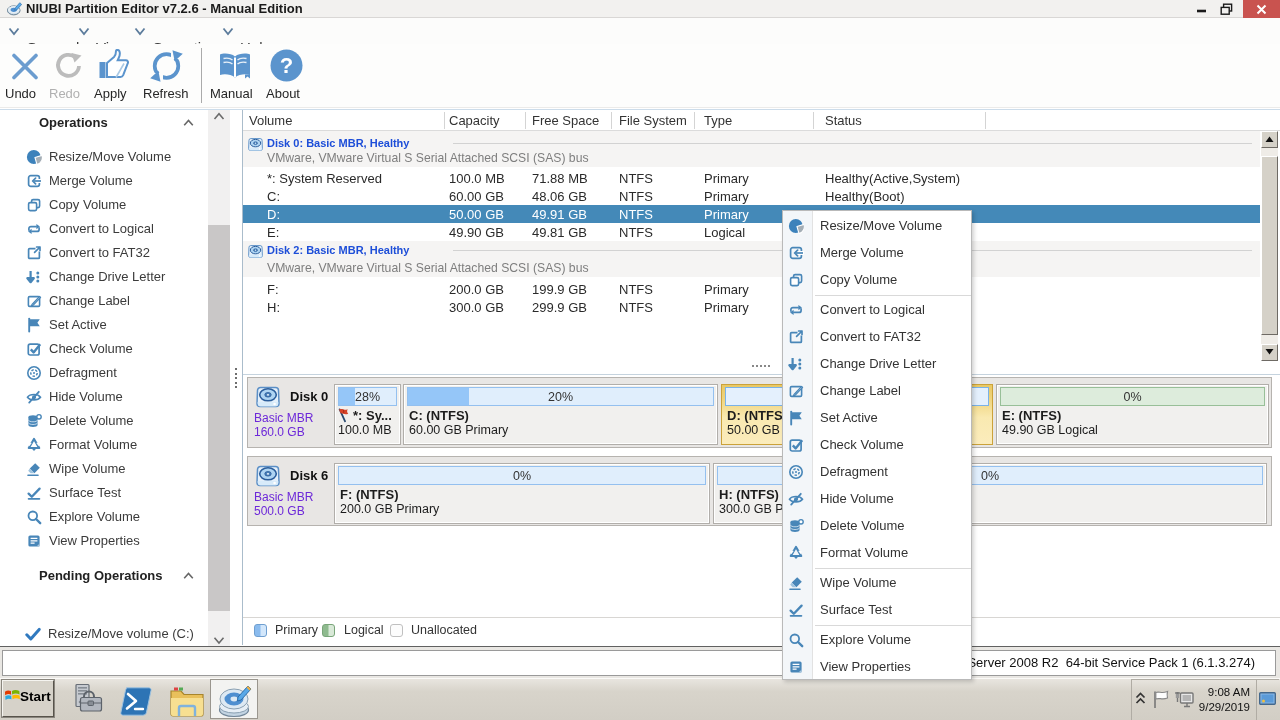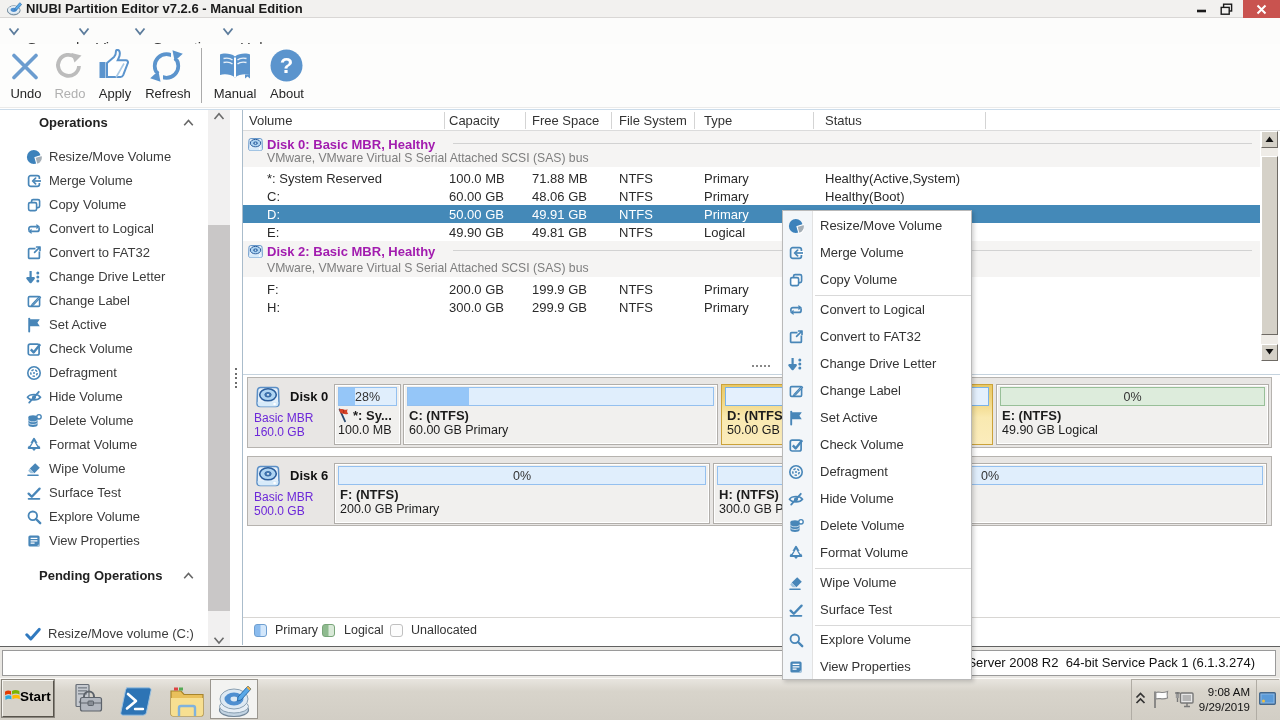--- a/index.html
+++ b/index.html
@@ -7,21 +7,21 @@
 
 #titlebar{left:0;top:0;width:1280px;height:17px;background:#f2f1ef;border-bottom:1px solid #d9d7d5;}
 #title{left:26px;top:1px;font-size:13px;font-weight:bold;color:#1a1a1a;white-space:nowrap;}
 #closebtn{left:1243px;top:0;width:37px;height:18px;background:#c9534f;}
 
 #menubar{left:0;top:18px;width:1280px;height:26px;background:#fcfcfb;}
 .mtext{top:39px;font-size:15px;color:#3a3a3a;}
 .mtext u{text-decoration-thickness:1px;text-underline-offset:2px;}
 
 #toolbar{left:0;top:44px;width:1280px;height:64px;background:#fdfdfc;border-bottom:1px solid #ecebe9;box-sizing:border-box;}
-.tlabel{top:42px;font-size:13px;color:#262626;text-align:center;}
+.tlabel{top:42px;font-size:13px;color:#262626;text-align:left;}
 .tlabel.dis{color:#b0b0b0;}
 #tbsep{left:201px;top:4px;width:1px;height:55px;background:#aaa;}
 #blueline{left:0;top:109px;width:1280px;height:1px;background:#ccdcea;}
 
 #sidebar{left:0;top:110px;width:208px;height:535px;background:#fff;}
 .shead{font-size:13px;font-weight:bold;color:#222;}
 .sitem{left:0;width:208px;height:24px;}
 .sitem .ic{position:absolute;left:26px;top:4px;width:16px;height:16px;}
 .sitem .tx{position:absolute;left:49px;top:4px;font-size:13px;color:#3b3b3b;white-space:nowrap;}
 .chev{stroke:#5c7c9c;stroke-width:1.8;fill:none;}
@@ -36,21 +36,21 @@
 #tablewrap{left:243px;top:110px;width:1037px;height:265px;background:#fff;}
 .hsep{top:2px;width:1px;height:17px;background:#d4d4d4;}
 .hlabel{top:3px;font-size:13px;color:#333;white-space:nowrap;}
 #headerline{top:20px;left:0;width:1037px;height:1px;background:#dbdbdb;}
 .grow{left:0;width:1017px;background:#f5f4f3;}
 .trow{left:0;width:1017px;height:18px;}
 .trow span{position:absolute;top:2px;font-size:13px;color:#2a2a2a;white-space:nowrap;}
 .trow.sel{background:#4489b8;}
 .trow.sel span{color:#fff;}
 .c1{left:24px;} .c2{left:206px;} .c3{left:289px;} .c4{left:376px;} .c5{left:461px;} .c6{left:582px;}
-.gbold{position:absolute;left:24px;font-size:13px;font-weight:bold;color:#a21caf;white-space:nowrap;}
+.gbold{position:absolute;left:24px;font-size:11px;font-weight:bold;color:#1d4ed8;white-space:nowrap;}
 .ggrey{position:absolute;left:24px;font-size:12.2px;color:#7e7e7e;white-space:nowrap;}
 .gline{position:absolute;height:1px;background:#d2d2d2;}
 #tbottomline{left:243px;top:374px;width:1037px;height:1px;background:#c5d3de;}
 
 .csb{background:#d5d1c8;border-top:1px solid #fff;border-left:1px solid #fff;border-right:1px solid #6e6a64;border-bottom:1px solid #6e6a64;box-sizing:border-box;}
 #csbtrack{left:1261px;top:131px;width:17px;height:230px;background:#efece7;}
 
 .dpanel{left:247px;width:1025px;background:#e8e6e4;border:1px solid #b6b3af;box-sizing:border-box;}
 .dblock{position:absolute;background:#f1f0ee;border:1px solid #b1aeaa;box-shadow:inset 0 0 0 1px #fff;box-sizing:border-box;}
 .dbar{position:absolute;height:19px;background:#e0eefc;border:1.5px solid #94c0ef;box-sizing:border-box;}
@@ -513,20 +513,21 @@
   </div>
 <svg class="ab" style="left:337px;top:408px" width="15" height="15" viewBox="0 0 16 16">
     <use href="#i-redflag"></use>
   </svg>
 <div class="bname" style="left:353px;top:408px">*: Sy...</div>
 <div class="bsize" style="left:338px;top:423px">100.0 MB</div>
 
 <div class="dblock" style="left:403px;top:384px;width:315px;height:61px"></div>
 <div class="dbar" style="left:407px;top:387px;width:307px">
     <div class="fill" style="width:20%"></div>
+    <div class="pct">20%</div>
   </div>
 <div class="bname" style="left:409px;top:408px">C: (NTFS)</div>
 <div class="bsize" style="left:409px;top:423px">60.00 GB Primary</div>
 
 <div class="dblock" style="left:721px;top:384px;width:272px;height:61px;background:linear-gradient(180deg,#eac863 0%,#efd37b 22%,#f9e9b0 55%,#fbecbc 100%);border-color:#cba23a;box-shadow:none"></div>
 <div class="dbar" style="left:725px;top:387px;width:264px;border-color:#7ab2e8;background:#e4f0fd">
     <div class="pct"></div>
   </div>
 <div class="bname" style="left:727px;top:408px">D: (NTFS)</div>
 <div class="bsize" style="left:727px;top:423px">50.00 GB</div>

